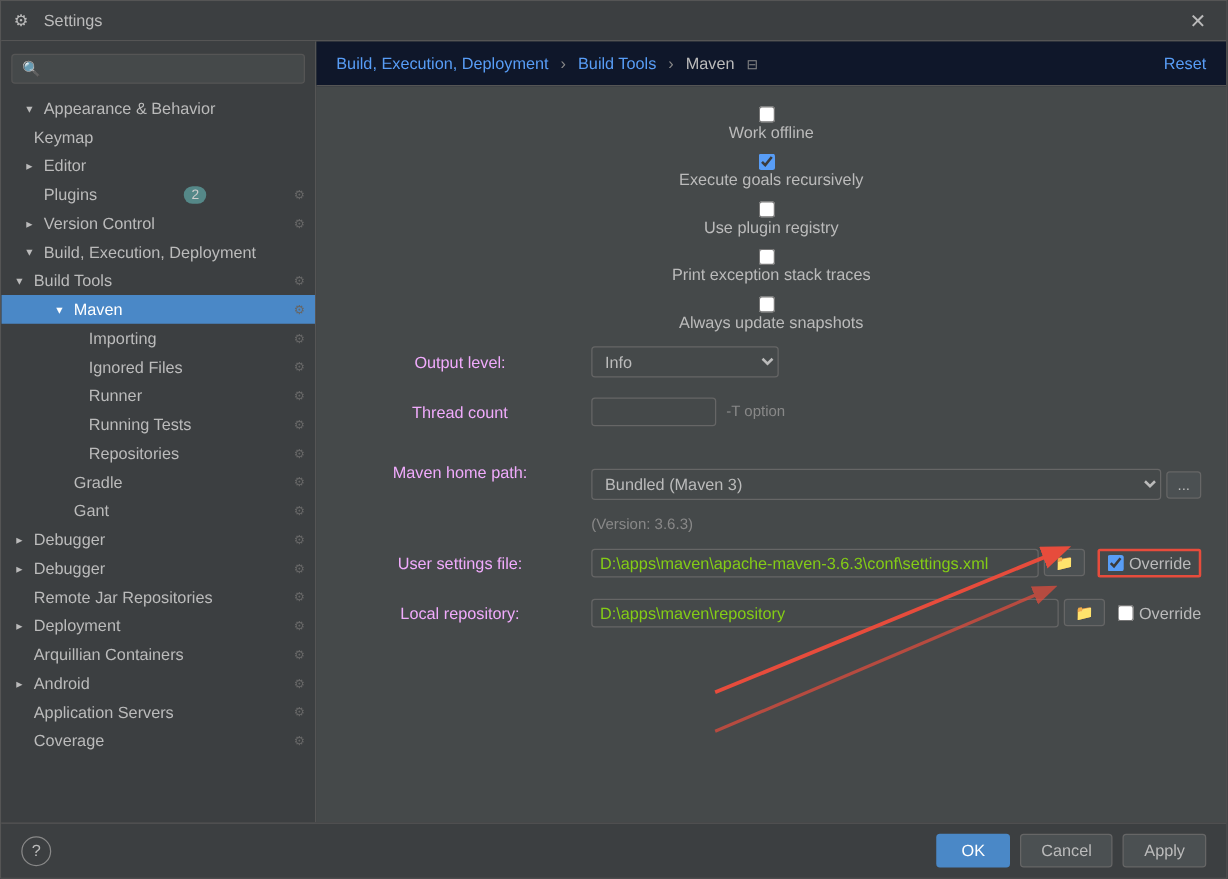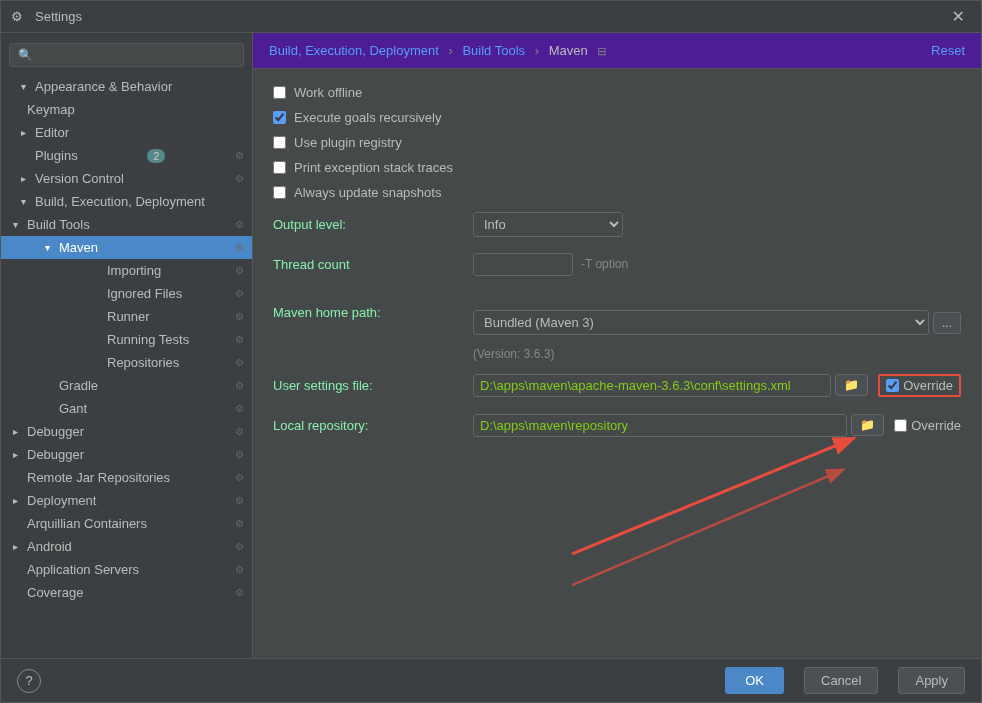--- a/index.html
+++ b/index.html
@@ -86,21 +86,21 @@
       align-items: center;
       color: #bbb;
       font-size: 13px;
       white-space: nowrap;
     }
     .sidebar-item.selected { background: #4a88c7; color: #fff; }
 
     .sidebar-item.indent-1 { padding-left: 20px; }
     .sidebar-item.indent-2 { }
     .sidebar-item.indent-3 { padding-left: 44px; }
-    .sidebar-item.indent-4 { padding-left: 56px; gap: 36px; }
+    .sidebar-item.indent-4 { padding-left: 56px; }
 
     .arrow {
       font-size: 10px;
       margin-right: 4px;
       display: inline-block;
       width: 10px;
     }
 
     
     .main-panel {
@@ -110,21 +110,21 @@
       background: #45494a;
       overflow: hidden;
     }
 
     .breadcrumb-bar {
       height: 36px;
       display: flex;
       align-items: center;
       padding: 0 16px;
       border-bottom: 1px solid #555;
-      background: #4c1d95;
+      background: #0f172a;
       flex-shrink: 0;
     }
 
     .breadcrumb-text {
       color: #bbb;
       font-size: 13px;
     }
     .breadcrumb-link {
       color: #589df6;
       cursor: pointer;
@@ -146,20 +146,21 @@
     .settings-body {
       flex: 1;
       padding: 16px 20px;
       overflow-y: auto;
     }
 
     .checkbox-row {
       display: flex;
       align-items: center;
       margin-bottom: 10px;
+      flex-direction: column;
     }
     .checkbox-row input[type="checkbox"] {
       margin-right: 8px;
       accent-color: #589df6;
       cursor: pointer;
     }
     .checkbox-row label {
       color: #bbb;
       font-size: 13px;
       cursor: pointer;
@@ -167,24 +168,24 @@
 
     .form-row {
       display: flex;
       align-items: center;
       margin-bottom: 12px;
       min-height: 28px;
     }
 
     .form-label {
       width: 200px;
-      color: #86efac;
+      color: #f0abfc;
       font-size: 13px;
       flex-shrink: 0;
-      text-align: left;
+      text-align: center;
       padding-right: 10px;
     }
 
     .form-select {
       background: #45494a;
       border: 1px solid #666;
       color: #bbb;
       padding: 3px 6px;
       font-size: 13px;
       border-radius: 3px;
@@ -326,21 +327,21 @@
       cursor: pointer;
       font-size: 13px;
       display: flex;
       align-items: center;
       justify-content: center;
     }
 
     .bottom-right {
       margin-left: auto;
       display: flex;
-      gap: 20px;
+      gap: 8px;
     }
 
     .btn-ok {
       background: #4a88c7;
       color: #fff;
       border: none;
       padding: 5px 20px;
       border-radius: 3px;
       cursor: pointer;
       font-size: 13px;

